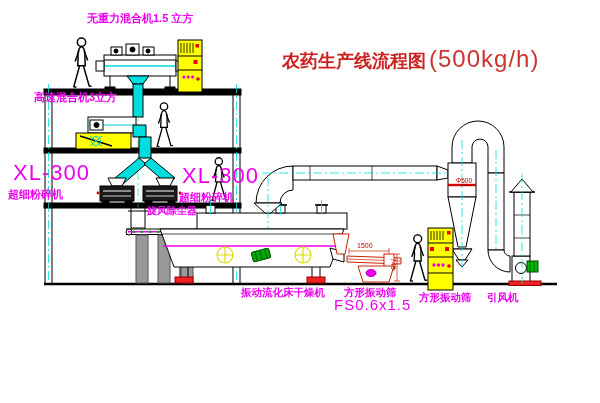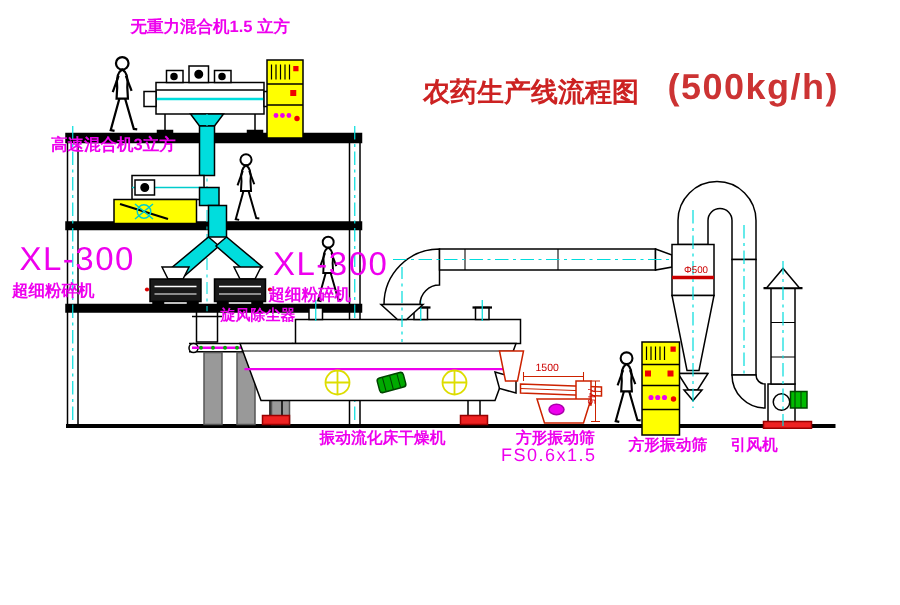--- a/index.html
+++ b/index.html
@@ -5,21 +5,21 @@
   html,body{margin:0;padding:0;background:#fff;}
   .canvas{position:relative;width:600px;height:403px;background:#fff;overflow:hidden;
           font-family:"Liberation Sans", sans-serif;}
   .canvas svg{position:absolute;left:0;top:0;}
   .lbl{position:absolute;color:#ee00ee;font-weight:bold;line-height:1;white-space:nowrap;}
   .model{font-weight:400;letter-spacing:1px;}
   .dim{position:absolute;color:#cc0000;font-size:7px;line-height:1;white-space:nowrap;font-weight:400;}
   .title-row{position:absolute;left:282px;top:45px;display:flex;align-items:flex-end;
              color:#cc2222;white-space:nowrap;}
   .title-cn{font-size:18px;font-weight:bold;}
-  .title-rate{font-size:24px;font-weight:700;margin-left:19px;color:#cc3333;letter-spacing:1px;}
+  .title-rate{font-size:24px;font-weight:400;margin-left:3px;color:#cc3333;letter-spacing:1px;}
 </style>
 </head>
 <body>
 
 <div class="canvas">
 
 <svg width="600" height="403" viewBox="0 0 600 403">
   <defs>
     <g id="psn" stroke="#000" stroke-width="1.1" fill="#fff">
       <circle cx="10" cy="4.6" r="3.1"></circle>
@@ -249,24 +249,24 @@
 <div class="lbl" style="left:34px;top:92px;font-size:11px;">高速混合机3立方</div>
 
 <div class="lbl model" style="left:13px;top:162px;font-size:22px;">XL-300</div>
 <div class="lbl" style="left:8px;top:189px;font-size:11px;">超细粉碎机</div>
 
 <div class="lbl model" style="left:182px;top:165px;font-size:22px;">XL-300</div>
 <div class="lbl" style="left:179px;top:192px;font-size:11px;">超细粉碎机</div>
 
 <div class="lbl" style="left:147px;top:206px;font-size:10px;">旋风除尘器</div>
 
-<div class="lbl" style="left:213px;top:287px;font-size:10.5px;">振动流化床干燥机</div>
+<div class="lbl" style="left:241px;top:287px;font-size:10.5px;">振动流化床干燥机</div>
 
 <div class="lbl" style="left:344px;top:287px;font-size:10.5px;">方形振动筛</div>
-<div class="lbl model" style="left:334px;top:297px;font-size:12px;">FS0.6x1.5</div>
+<div class="lbl model" style="left:334px;top:297px;font-size:15px;">FS0.6x1.5</div>
 
 <div class="lbl" style="left:419px;top:292px;font-size:10.5px;">方形振动筛</div>
 <div class="lbl" style="left:487px;top:292px;font-size:10.5px;">引风机</div>
 
 <div class="dim" style="left:357px;top:242px;">1500</div>
 <div class="dim" style="left:390px;top:258px;writing-mode:vertical-rl;">745</div>
 <div class="dim" style="left:451px;top:178px;width:26px;text-align:center;font-size:6.5px;">Φ500</div>
 
 </div>
 

